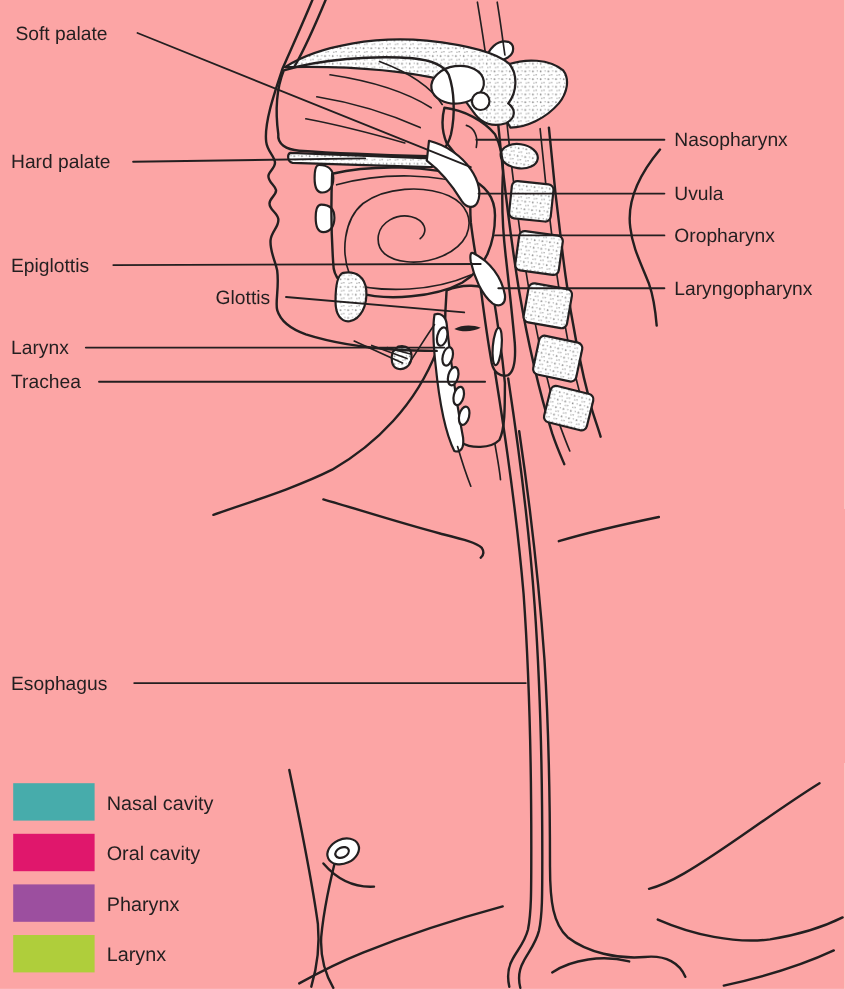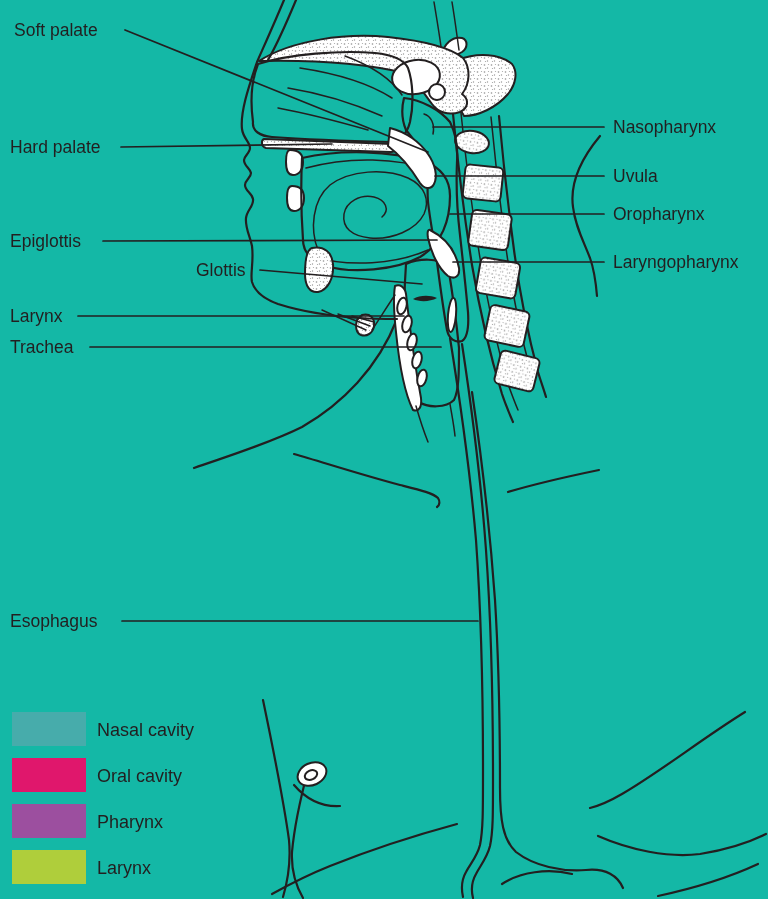--- a/index.html
+++ b/index.html
@@ -1,16 +1,16 @@
 <!DOCTYPE html>
 <html><head>
 <meta charset="utf-8">
 <style>
   html,body{margin:0;padding:0;background:#ffffff;}
-  .page{position:relative;width:768px;height:899px;background:#14b8a6;overflow:hidden;
+  .page{position:relative;width:768px;height:899px;background:#fca5a5;overflow:hidden;
         font-family:"Liberation Sans", sans-serif;}
   svg{position:absolute;top:0;left:0;display:block;}
   .outline{fill:none;stroke:#231f20;stroke-width:2.2;stroke-linecap:round;stroke-linejoin:round;}
   .thin{fill:none;stroke:#231f20;stroke-width:1.5;stroke-linecap:round;}
   .lead{fill:none;stroke:#231f20;stroke-width:1.7;stroke-linecap:round;}
   .lbl{fill:#231f20;font-size:17.5px;font-family:"Liberation Sans",sans-serif;}
   .lgd{fill:#231f20;font-size:18px;font-family:"Liberation Sans",sans-serif;}
   .bone{stroke:#231f20;stroke-width:2;stroke-linejoin:round;}
   .white{fill:#ffffff;stroke:#231f20;stroke-width:2;stroke-linejoin:round;}
 </style>

